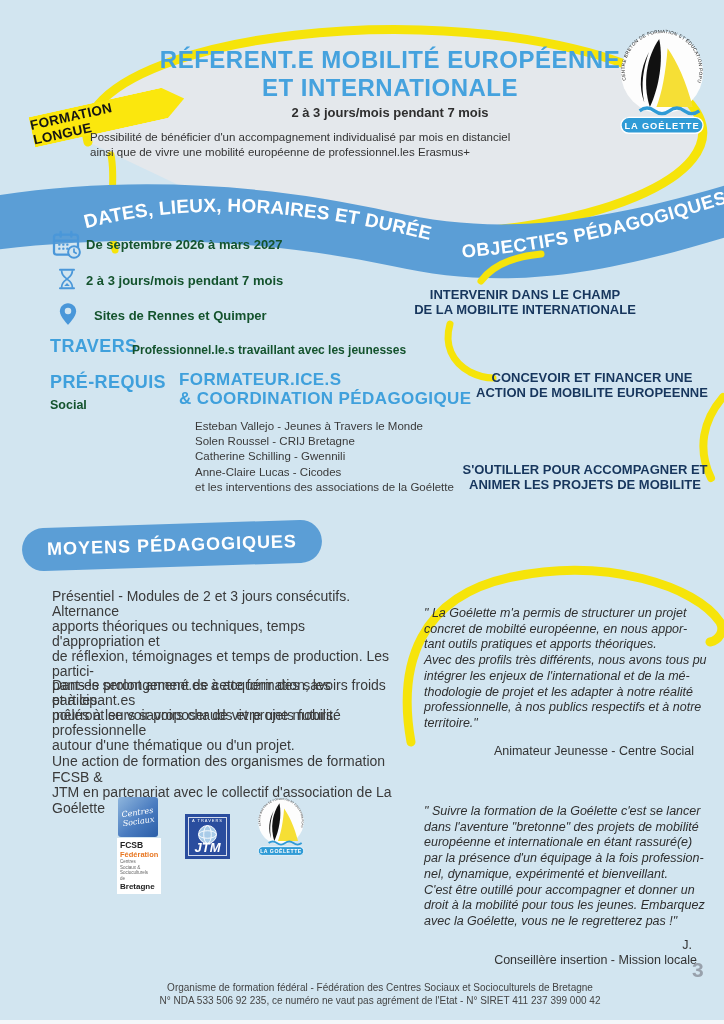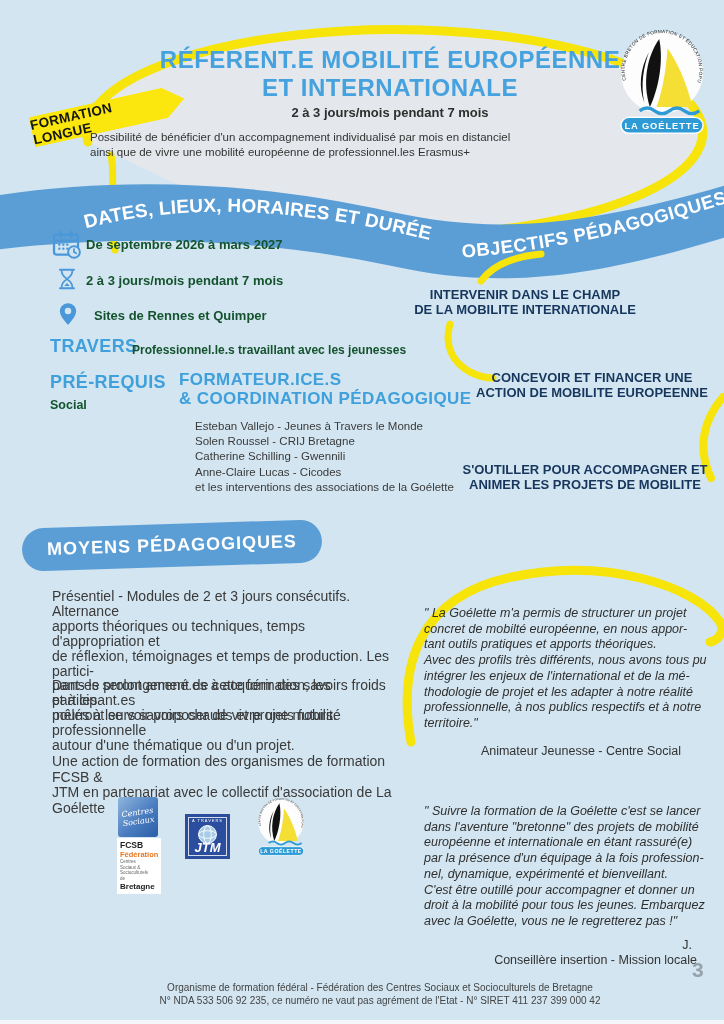--- a/index.html
+++ b/index.html
@@ -231,21 +231,21 @@
   </svg>
 
   <div class="abs quote" style="left:424px; top:606px;">" La Goélette m'a permis de structurer un projet
 concret de mobilté européenne, en nous appor-
 tant outils pratiques et apports théoriques.
 Avec des profils très différents, nous avons tous pu
 intégrer les enjeux de l'international et de la mé-
 thodologie de projet et les adapter à notre réalité
 professionnelle, à nos publics respectifs et à notre
 territoire."</div>
-  <div class="abs q-author" style="left:404px; top:744px;">Animateur Jeunesse - Centre Social</div>
+  <div class="abs q-author" style="left:417px; top:744px;">Animateur Jeunesse - Centre Social</div>
 
   <div class="abs quote" style="left:424px; top:804px;">" Suivre la formation de la Goélette c'est se lancer
 dans l'aventure "bretonne" des projets de mobilité
 européenne et internationale en étant rassuré(e)
 par la présence d'un équipage à la fois profession-
 nel, dynamique, expérimenté et bienveillant.
 C'est être outillé pour accompagner et donner un
 droit à la mobilité pour tous les jeunes. Embarquez
 avec la Goélette, vous ne le regretterez pas !"</div>
   <div class="abs q-author" style="left:420px; top:938px; width:272px;">J.</div>

